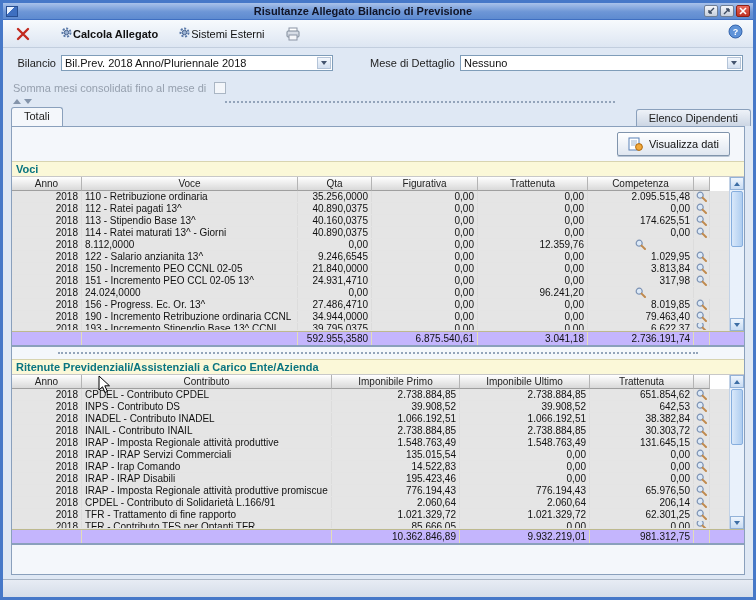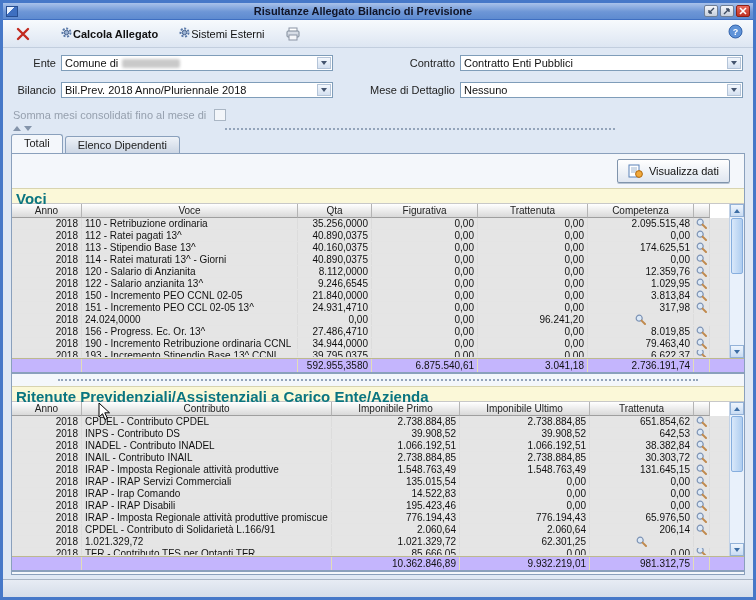--- a/index.html
+++ b/index.html
@@ -40,31 +40,31 @@
   .checkbox{width:12px;height:12px;border:1px solid #aab6c4;background:#f3f6fa;margin-left:8px;}
   
   .splitter{height:11px;flex:0 0 11px;display:flex;align-items:center;padding:0 10px;}
   .split-grips{display:flex;gap:3px;margin-right:8px;}
   .tri-up-s{width:0;height:0;border-left:4px solid transparent;border-right:4px solid transparent;border-bottom:5px solid #8494aa;}
   .tri-down-s{width:0;height:0;border-left:4px solid transparent;border-right:4px solid transparent;border-top:5px solid #8494aa;}
   .dotline{height:0;border-top:2px dotted #93a4ba;}
   .dotline.top{width:390px;margin-left:185px;}
   .dotline.mid{width:640px;margin:0 auto;}
   
-  .tabbar{height:19px;flex:0 0 19px;display:flex;align-items:flex-end;padding:0 0 0 8px;}
+  .tabbar{height:19px;flex:0 0 19px;display:flex;align-items:flex-end;padding:0 0 0 8px;justify-content:space-between;}
   .tab{font-size:11px;padding:2px 12px 3px 12px;border:1px solid #8aa0bc;border-bottom:none;border-radius:3px 3px 0 0;margin-right:2px;color:#222;}
   .tab.active{background:#f4f7fb;position:relative;z-index:2;height:19px;}
   .tab.inactive{background:linear-gradient(#eef2f8,#ccd6e4);height:17px;}
   
   .panel{flex:1;margin:0 8px;border:1px solid #8aa0bc;background:#f4f7fb;display:flex;flex-direction:column;overflow:hidden;position:relative;}
   .btnrow{height:34px;flex:0 0 34px;display:flex;justify-content:flex-end;align-items:center;padding:0 14px;}
   .vis-btn{display:flex;align-items:center;gap:5px;height:24px;padding:0 10px;font-size:11px;color:#111;
     border:1px solid #8094ac;border-radius:2px;background:linear-gradient(#ffffff,#dfe6f0);box-shadow:0 1px 0 #b8c4d4;}
   .sect-title{height:16px;flex:0 0 16px;background:#fbf8d8;border-top:1px solid #d8d4b0;border-bottom:1px solid #c8c8c8;
-    font-size:15px;font-weight:bold;color:#0a7580;padding:1px 4px;}
+    font-size:11px;font-weight:bold;color:#0a7580;padding:1px 4px;}
   
   .tblock{flex:0 0 auto;display:flex;flex-direction:column;background:#fff;border-bottom:2px solid #8aa0bc;}
   .ttop{display:flex;}
   .tmain{flex:1;overflow:hidden;}
   .thead{display:flex;height:14px;}
   .thead .cell{background:linear-gradient(#ffffff,#d9d9d9);border-right:1px solid #b4b4b4;border-bottom:1px solid #9f9f9f;
     font-size:10px;color:#222;text-align:center !important;line-height:13px;}
   .rows{background:#fff;}
   .row{display:flex;height:12px;border-bottom:1px solid #e4e4e4;background:#e5e5e5;}
   .rows .row:last-child{height:8px;overflow:hidden;}
@@ -159,37 +159,20 @@
       <svg width="15" height="15" viewBox="0 0 15 15">
         <circle cx="7.5" cy="7.5" r="6.5" fill="#5f93d8" stroke="#37ondere6aac" stroke-width="1"></circle>
         <circle cx="7.5" cy="7.5" r="6.5" fill="#5f93d8" stroke="#3766ac"></circle>
         <text x="7.5" y="11" text-anchor="middle" font-size="9" font-weight="bold" fill="#ffffff">?</text>
       </svg>
     </div>
   </div>
 
   <div class="formarea">
     <div class="frow">
-      <div class="flabel w1">Ente</div>
-      <div class="combo c-left">
-        <span>Comune di</span>
-        <span class="redact"></span>
-        <span class="arrowbox">
-            <span class="tri-down"></span>
-          </span>
-      </div>
-      <div class="flabel w2">Contratto</div>
-      <div class="combo c-right">
-        <span>Contratto Enti Pubblici</span>
-        <span class="arrowbox">
-            <span class="tri-down"></span>
-          </span>
-      </div>
-    </div>
-    <div class="frow">
       <div class="flabel w1">Bilancio</div>
       <div class="combo c-left">
         <span>Bil.Prev. 2018 Anno/Pluriennale 2018</span>
         <span class="arrowbox">
             <span class="tri-down"></span>
           </span>
       </div>
       <div class="flabel w2">Mese di Dettaglio</div>
       <div class="combo c-right">
         <span>Nessuno</span>
@@ -297,21 +280,20 @@
                 <div class="cell">0,00</div>
                 <div class="cell lens-cell">
   <svg width="11" height="11" viewBox="0 0 11 11">
     <circle cx="4.2" cy="4.2" r="3" fill="#dce9f7" stroke="#7c92b4" stroke-width="1.2"></circle>
     <line x1="6.6" y1="6.6" x2="10" y2="10" stroke="#c08a4e" stroke-width="2" stroke-linecap="round"></line>
   </svg>
 </div>
               </div>
               <div class="row">
                 <div class="cell">2018</div>
-                <div class="cell">120 - Salario di Anzianita</div>
                 <div class="cell">8.112,0000</div>
                 <div class="cell">0,00</div>
                 <div class="cell">0,00</div>
                 <div class="cell">12.359,76</div>
                 <div class="cell lens-cell">
   <svg width="11" height="11" viewBox="0 0 11 11">
     <circle cx="4.2" cy="4.2" r="3" fill="#dce9f7" stroke="#7c92b4" stroke-width="1.2"></circle>
     <line x1="6.6" y1="6.6" x2="10" y2="10" stroke="#c08a4e" stroke-width="2" stroke-linecap="round"></line>
   </svg>
 </div>
@@ -579,20 +561,21 @@
                 <div class="cell">206,14</div>
                 <div class="cell lens-cell">
   <svg width="11" height="11" viewBox="0 0 11 11">
     <circle cx="4.2" cy="4.2" r="3" fill="#dce9f7" stroke="#7c92b4" stroke-width="1.2"></circle>
     <line x1="6.6" y1="6.6" x2="10" y2="10" stroke="#c08a4e" stroke-width="2" stroke-linecap="round"></line>
   </svg>
 </div>
               </div>
               <div class="row">
                 <div class="cell">2018</div>
+                <div class="cell">TFR - Trattamento di fine rapporto</div>
                 <div class="cell">1.021.329,72</div>
                 <div class="cell">1.021.329,72</div>
                 <div class="cell">62.301,25</div>
                 <div class="cell lens-cell">
   <svg width="11" height="11" viewBox="0 0 11 11">
     <circle cx="4.2" cy="4.2" r="3" fill="#dce9f7" stroke="#7c92b4" stroke-width="1.2"></circle>
     <line x1="6.6" y1="6.6" x2="10" y2="10" stroke="#c08a4e" stroke-width="2" stroke-linecap="round"></line>
   </svg>
 </div>
               </div>

